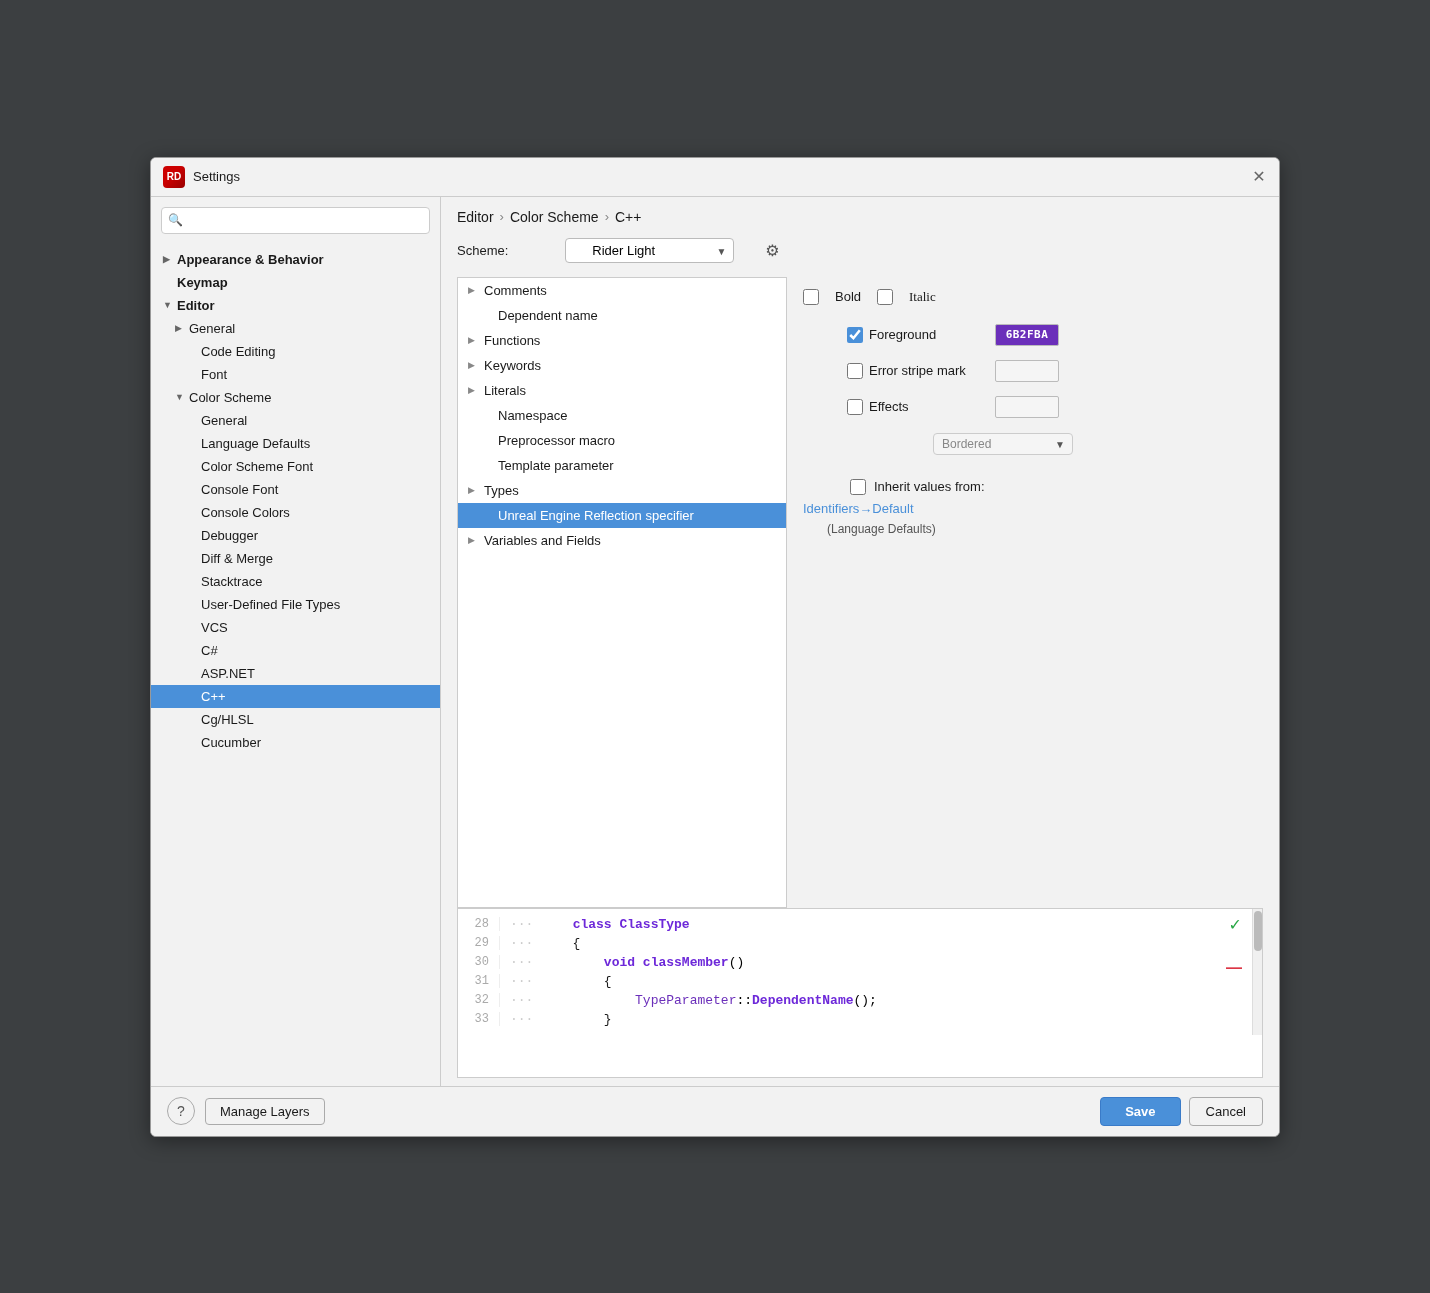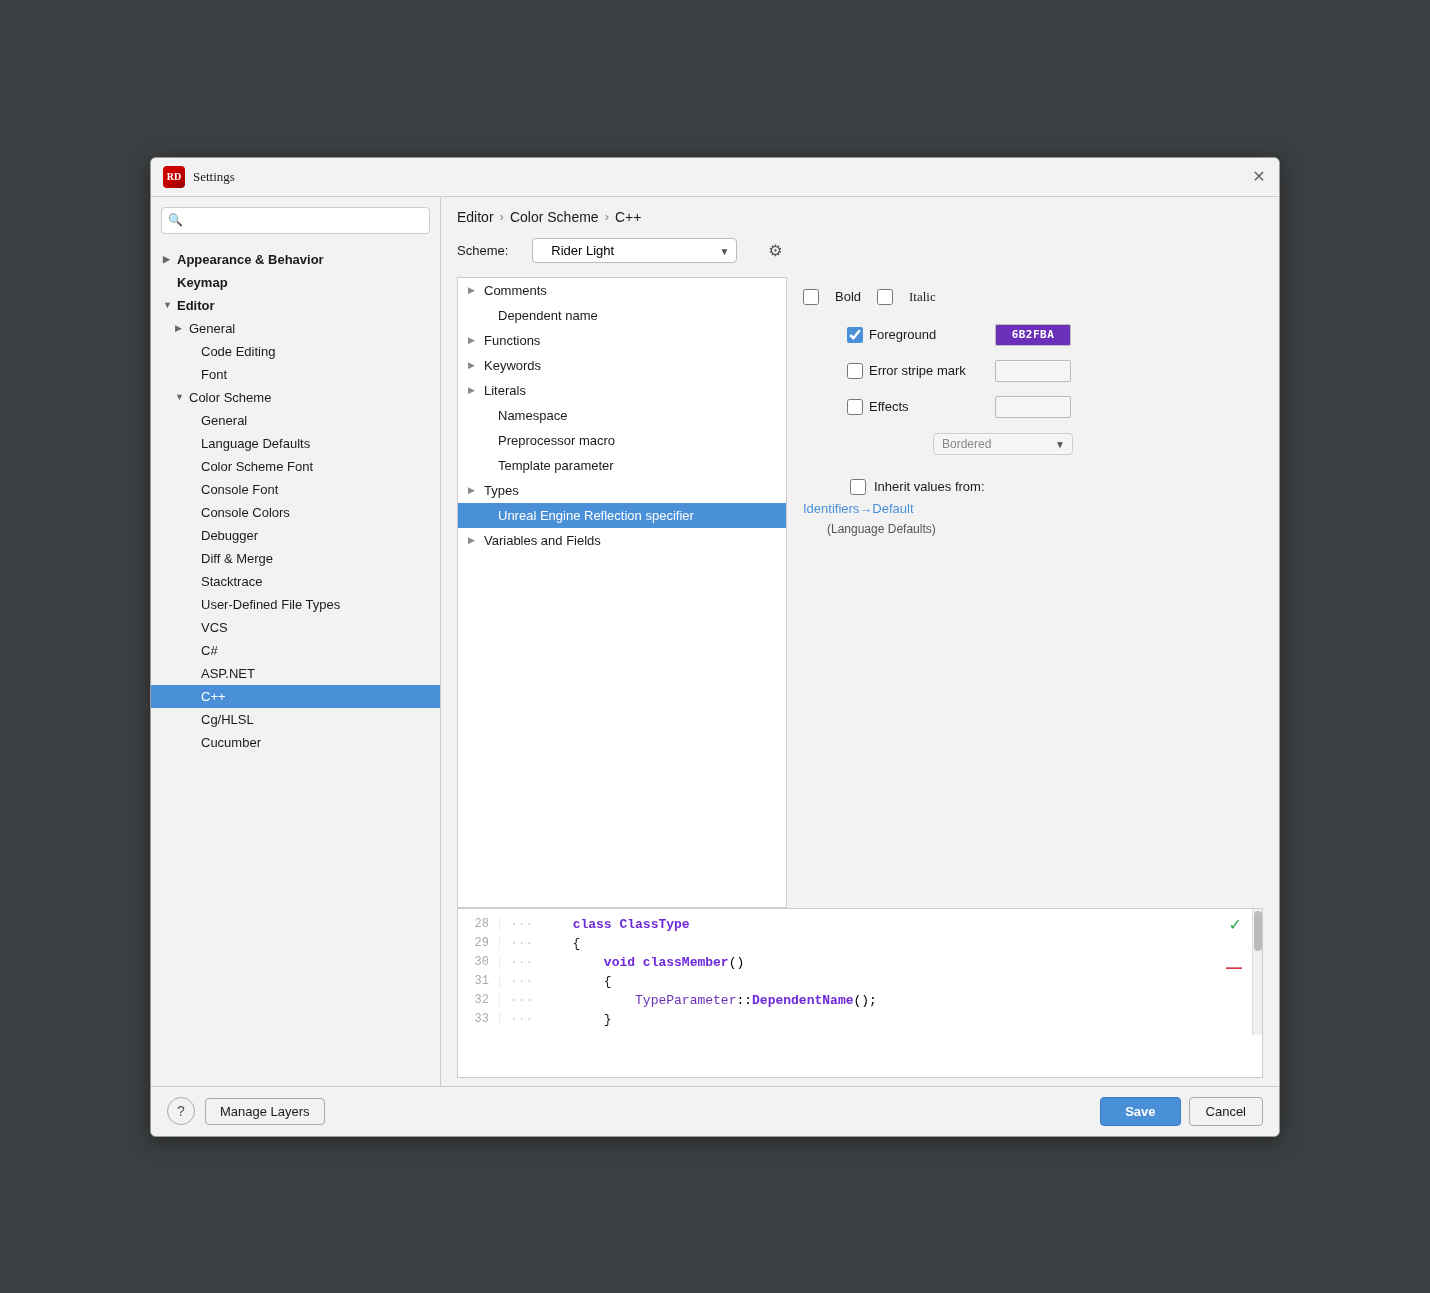--- a/index.html
+++ b/index.html
@@ -24,21 +24,20 @@
       overflow: hidden;
     }
     .title-bar {
       background: #f2f2f2;
       border-bottom: 1px solid #ccc;
       padding: 8px 12px;
       display: flex;
       align-items: center;
       justify-content: space-between;
       flex-shrink: 0;
-      font-family: Liberation Serif, serif;
     }
     .title-bar-left {
       display: flex;
       align-items: center;
       gap: 8px;
     }
     .app-icon {
       width: 22px;
       height: 22px;
       background: linear-gradient(135deg, #c00 40%, #900 100%);
@@ -156,28 +155,29 @@
       display: flex;
       align-items: center;
       gap: 24px;
       flex-shrink: 0;
     }
     .scheme-label {
       font-size: 13px;
       color: #1a1a1a;
     }
     .scheme-select {
-      padding: 4px 28px 4px 18px;
+      padding: 4px 28px 4px 26px;
       border: 1px solid #bbb;
       border-radius: 4px;
       background: #fff;
       font-size: 13px;
       appearance: none;
-      width: 205px;
-      cursor: pointer;
+      width: 169px;
+      cursor: pointer;
+      margin-left: 33px;
     }
     .select-wrapper {
       position: relative;
     }
     .select-arrow {
       position: absolute;
       right: 8px;
       top: 50%;
       transform: translateY(-50%);
       font-size: 10px;
@@ -250,21 +250,21 @@
       height: 16px;
       accent-color: #4a90d9;
       cursor: pointer;
     }
     .prop-label {
       font-size: 13px;
       color: #1a1a1a;
       min-width: 120px;
     }
     .color-swatch {
-      width: 76px;
+      width: 64px;
       height: 22px;
       border: 1px solid #bbb;
       border-radius: 2px;
       cursor: pointer;
     }
     .color-swatch.purple {
       background: #6B2FBA;
     }
     .color-swatch.empty {
       background: #f5f5f5;

